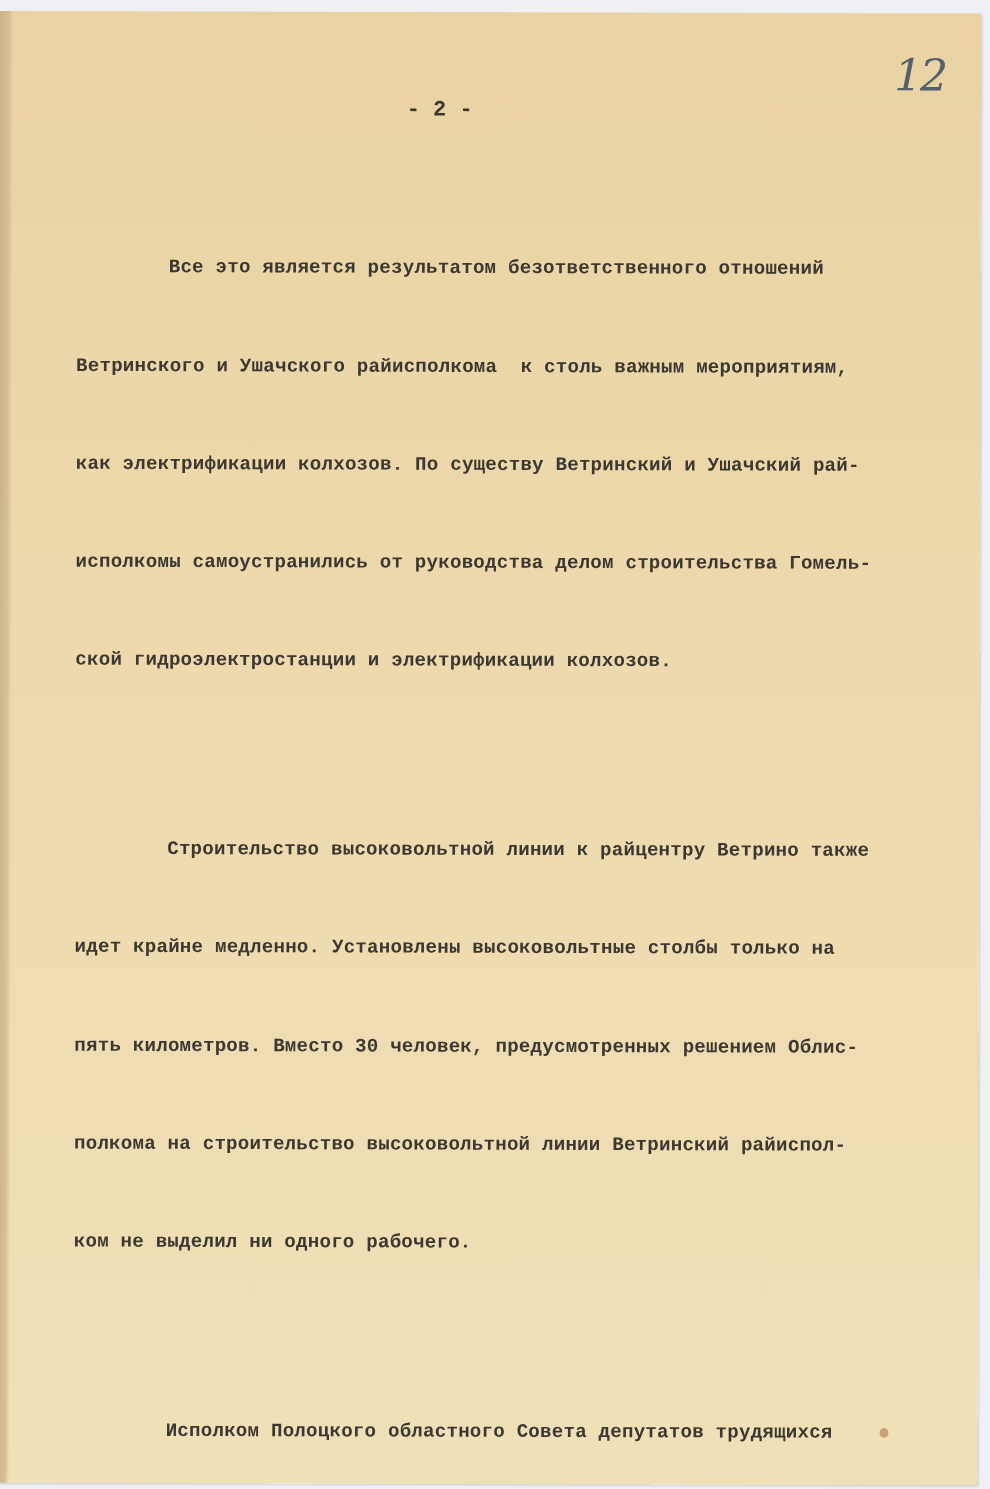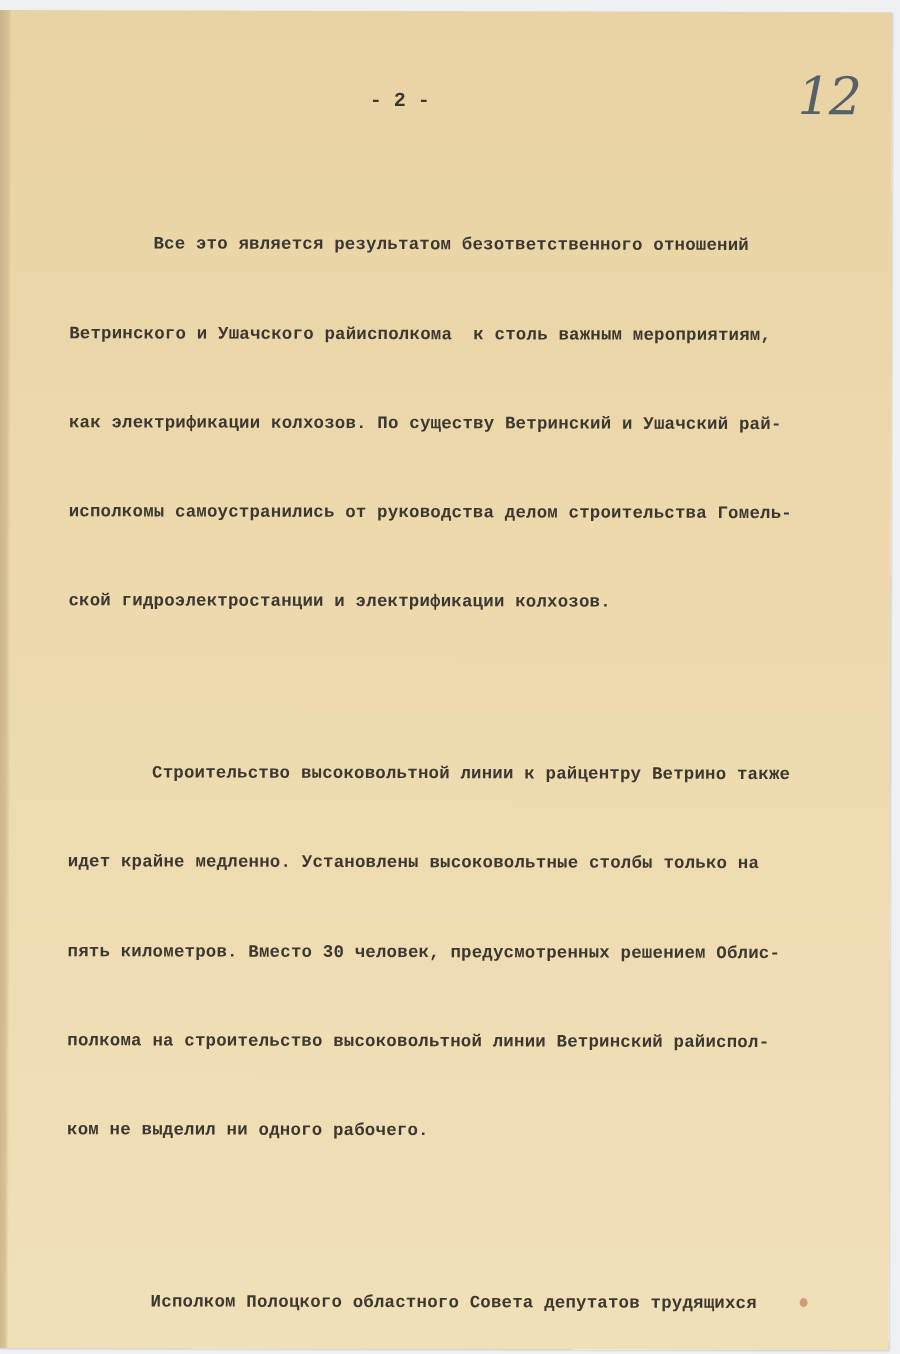--- a/index.html
+++ b/index.html
@@ -27,24 +27,23 @@
       left: 0; top: 0; bottom: 0;
       width: 12px;
       background: linear-gradient(90deg, #c9b189 0%, #d8c196 70%, rgba(0,0,0,0) 100%);
     }
     .folio {
       position: absolute;
       right: 32px;
       top: 34px;
       font-family: "DejaVu Serif", serif;
       font-style: italic;
-      font-size: 52px;
+      font-size: 40px;
       color: #55606b;
       letter-spacing: -2px;
-      margin-top: 20px;
     }
     .page-number {
       position: absolute;
       left: 0;
       width: 800px;
       top: 78px;
       text-align: center;
       font-family: "Liberation Mono", monospace;
       font-size: 20px;
       font-weight: bold;

